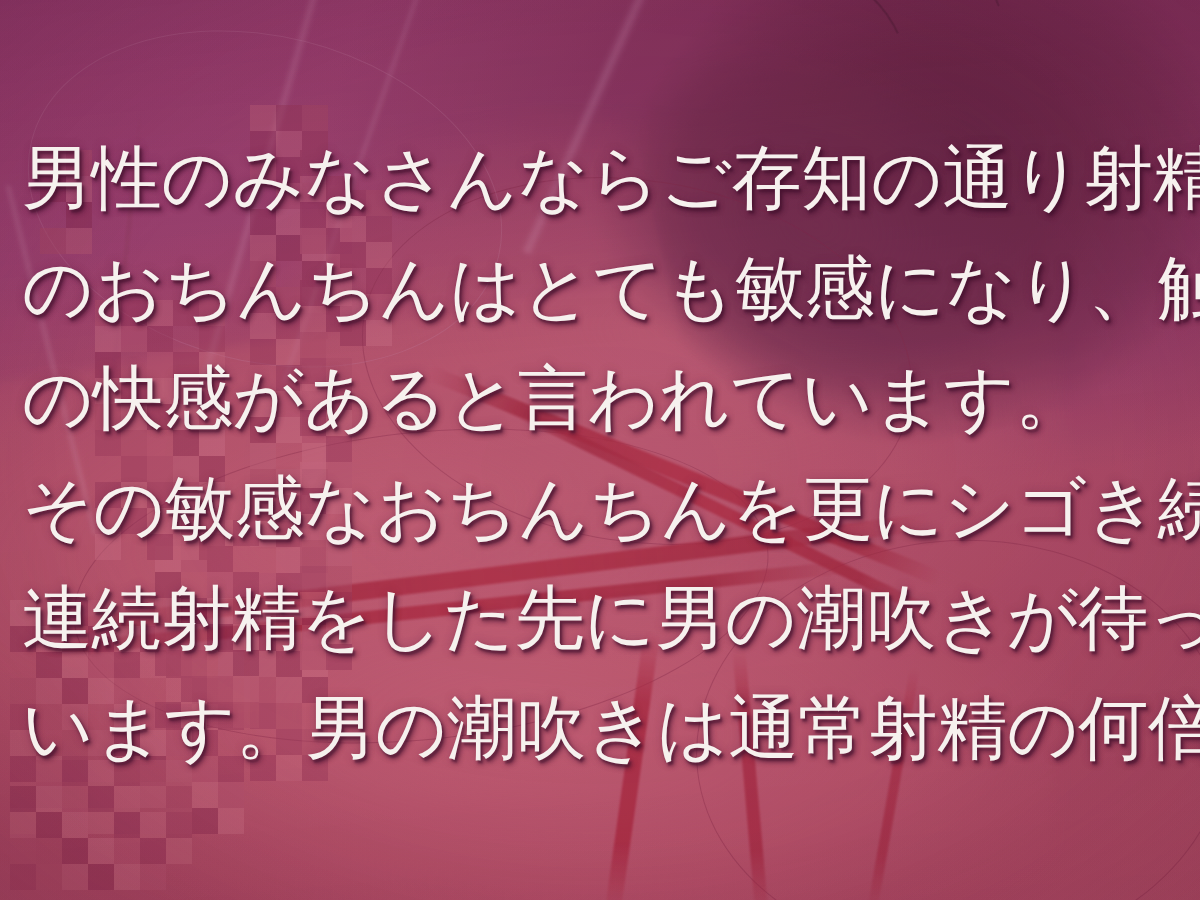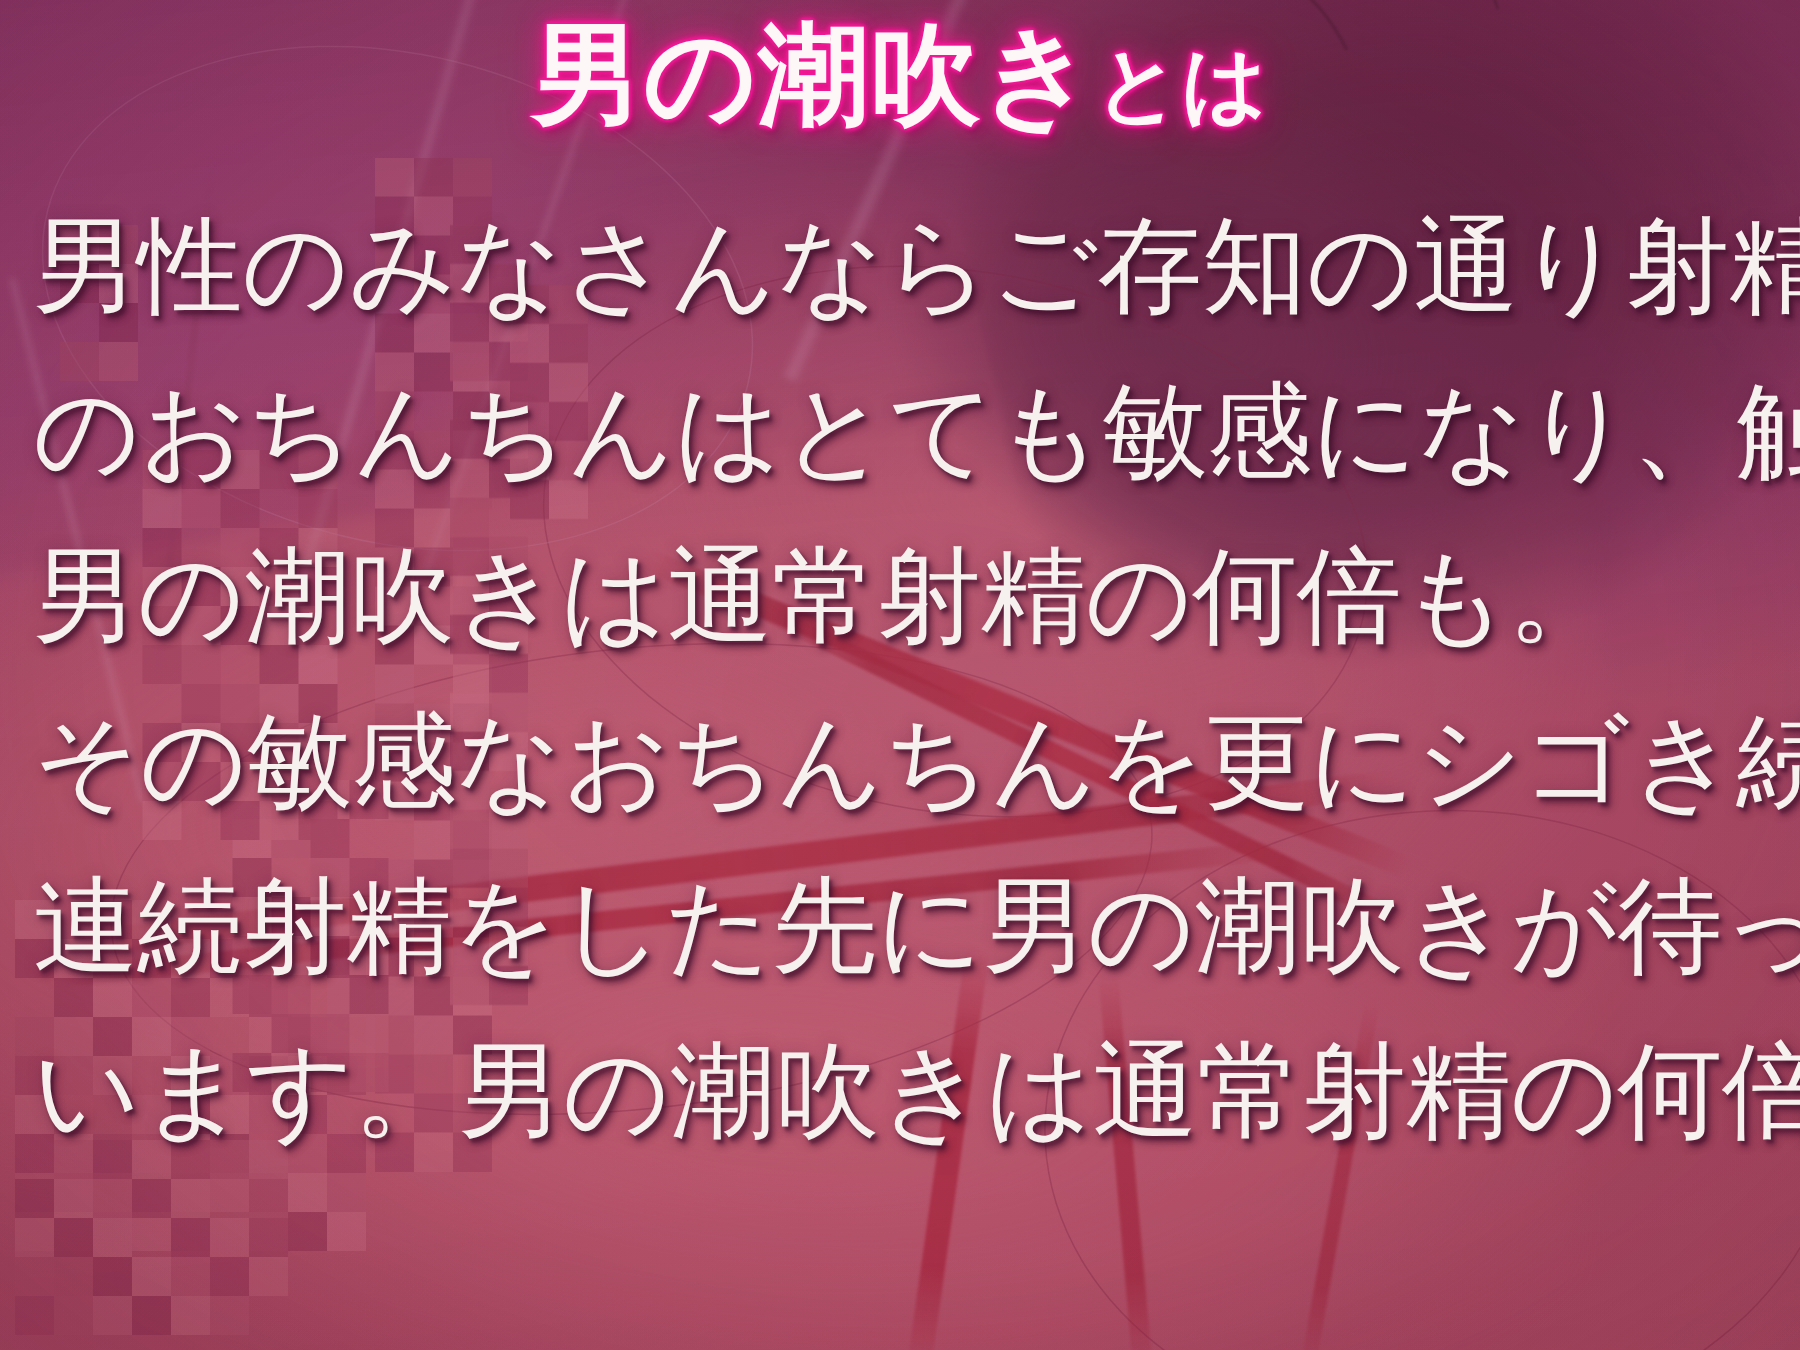--- a/index.html
+++ b/index.html
@@ -524,27 +524,24 @@
         <i style="left:66px;top:228px;background:rgba(196,110,128,0.85)"></i>
       </div>
 
     <div class="bg-wash"></div>
     <div class="bg-tint"></div>
     <div class="bg-vignette"></div>
   </div>
 
   <div class="text-stack">
 
-    <div class="title">
-      <span>男の潮吹き</span><span class="small">とは</span>
-    </div>
 
     <div class="body-text">
       <div class="line">男性のみなさんならご存知の通り射精後</div>
       <div class="line">のおちんちんはとても敏感になり、触ら</div>
-      <div class="line">男の潮吹きは通常射精の何倍も。</div>
+      <div class="line">の快感があると言われています。</div>
       <div class="line">その敏感なおちんちんを更にシゴき続け</div>
       <div class="line">連続射精をした先に男の潮吹きが待って</div>
       <div class="line">います。男の潮吹きは通常射精の何倍も</div>
     </div>
 
   </div>
 </div>
 
 </body></html>

